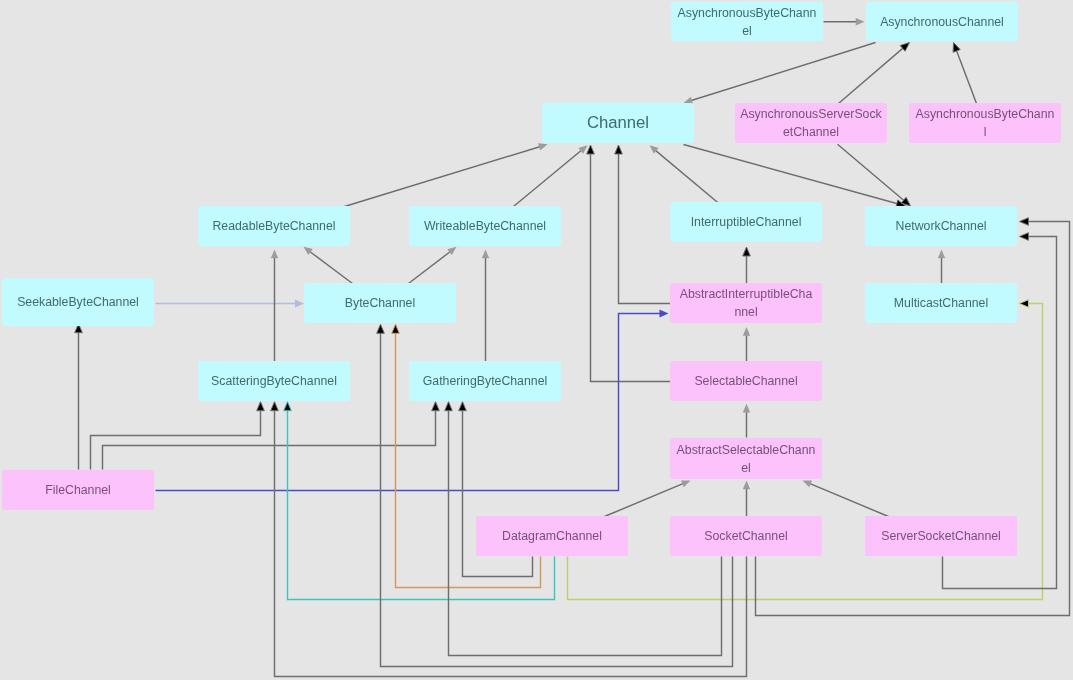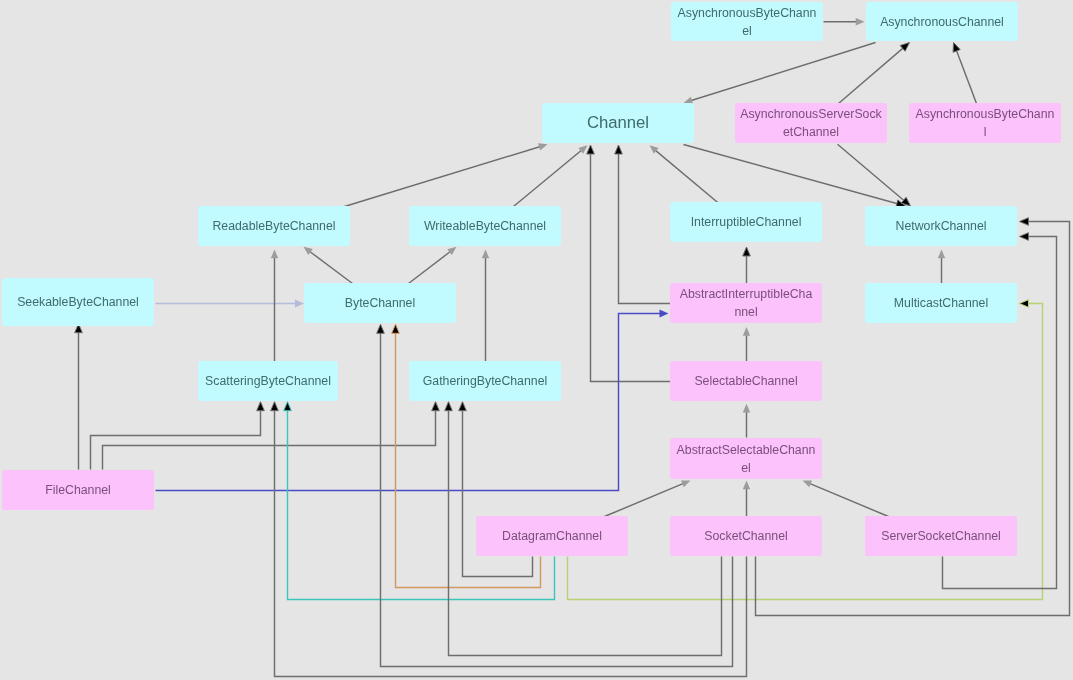--- a/index.html
+++ b/index.html
@@ -200,21 +200,21 @@
 <div class="node interface" style="left:304px;top:283px;width:152px;height:40px">
       <span class="ln">ByteChannel</span>
     </div>
 <div class="node class" style="left:670px;top:283px;width:152px;height:40px">
       <span class="ln">AbstractInterruptibleCha</span>
       <span class="ln">nnel</span>
     </div>
 <div class="node interface" style="left:865px;top:283px;width:152px;height:40px">
       <span class="ln">MulticastChannel</span>
     </div>
-<div class="node interface" style="left:198px;top:361px;width:140px;height:40px">
+<div class="node interface" style="left:198px;top:361px;width:152px;height:40px">
       <span class="ln">ScatteringByteChannel</span>
     </div>
 <div class="node class" style="left:670px;top:361px;width:152px;height:40px">
       <span class="ln">SelectableChannel</span>
     </div>
 <div class="node interface" style="left:409px;top:361px;width:152px;height:40px">
       <span class="ln">GatheringByteChannel</span>
     </div>
 <div class="node class" style="left:670px;top:438px;width:152px;height:41px">
       <span class="ln">AbstractSelectableChann</span>

